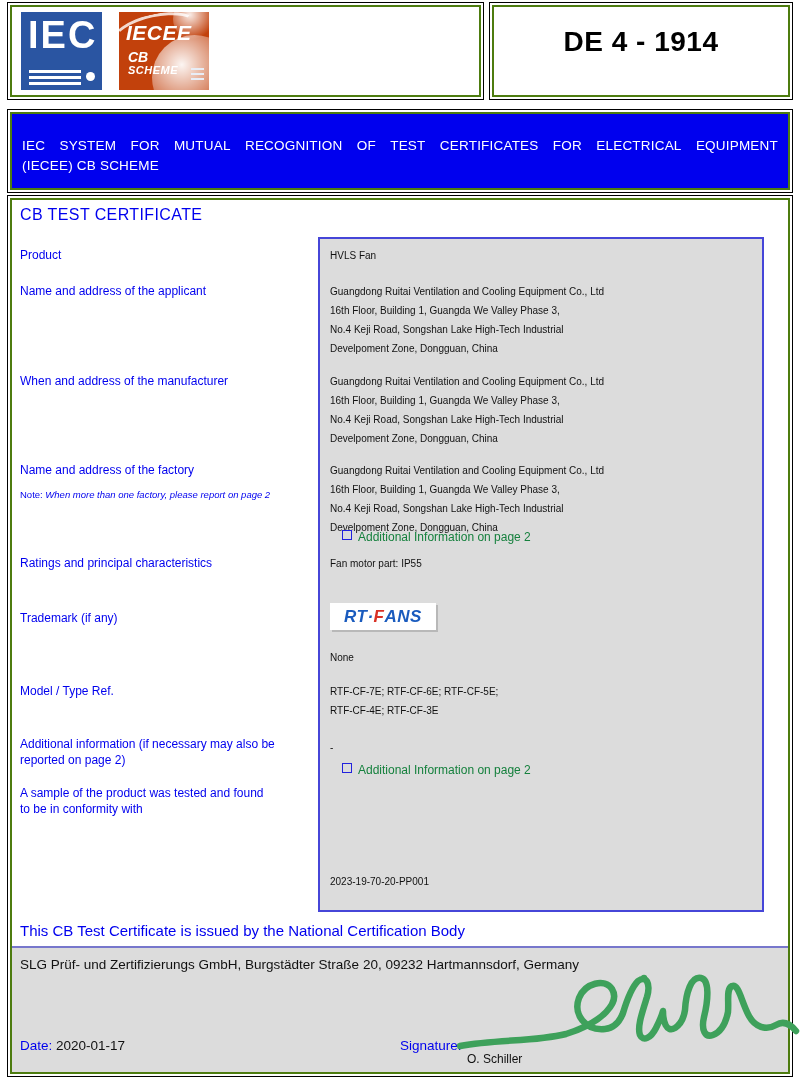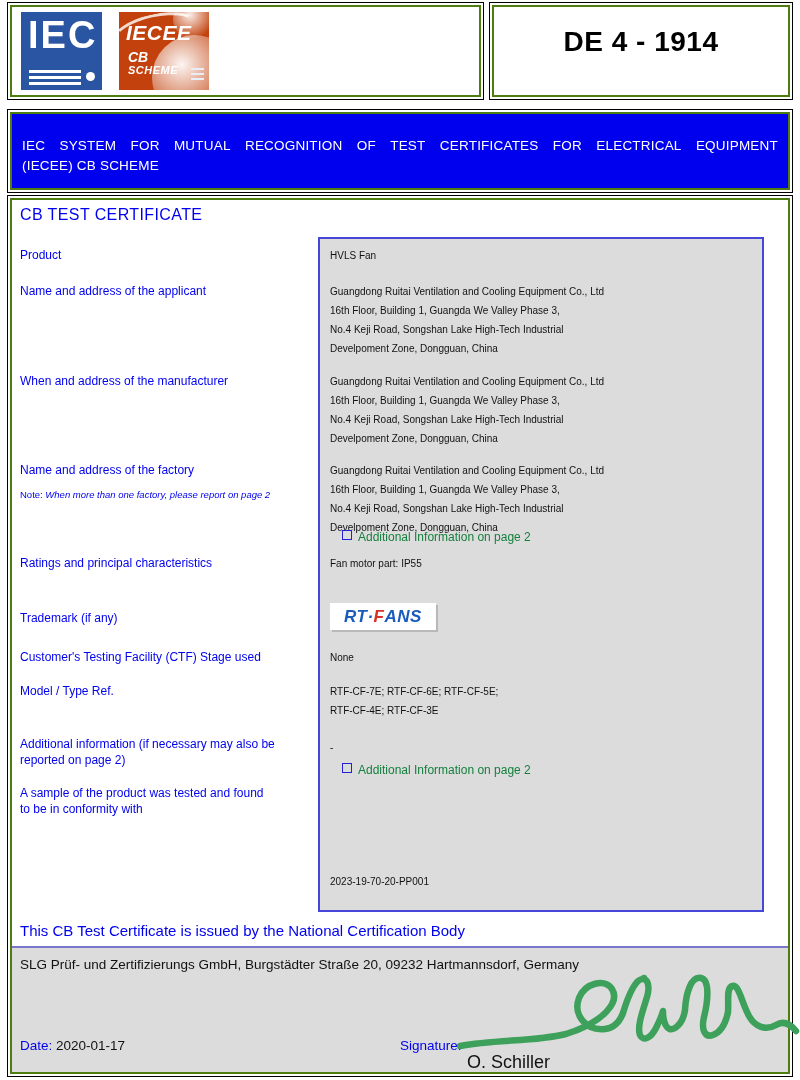--- a/index.html
+++ b/index.html
@@ -55,21 +55,21 @@
              font-style:italic; font-weight:800; font-size:17px; letter-spacing:.5px; }
   .tm-blue { color:#1a5bbe; } .tm-red { color:#d93025; }
   .issued { position:absolute; left:8px; top:722px; color:#0000ee; font-size:15px; }
 
   
   .footer { position:absolute; left:0; right:0; bottom:0; top:746px; background:#dcdcdc; border-top:2px solid #7777cc; }
   .f-ncb { position:absolute; left:8px; top:9px; font-size:13.5px; color:#111; }
   .f-date { position:absolute; left:8px; top:90px; font-size:13.5px; }
   .f-sig-label { position:absolute; left:388px; top:90px; font-size:13.5px; color:#0000ee; }
   .blue-lbl { color:#0000ee; }
-  .f-signatory { position:absolute; left:455px; top:104px; font-size:18px; color:#111; }
+  .f-signatory { position:absolute; left:455px; top:104px; font-size:12px; color:#111; }
   .sig-svg { position:absolute; left:440px; top:24px; }
 </style>
 </head>
 <body>
 
 <div class="page">
 
   <div class="dbox logo-box">
     <div class="iec-logo">
       <div class="iec-text">IEC</div>
@@ -161,21 +161,20 @@
         <div>Fan motor part: IP55</div>
       </div>
 
       <div class="lbl" style="top:410px">Trademark (if any)</div>
       <div class="tm-logo">
         <span class="tm-blue">RT·</span>
           <span class="tm-red">F</span>
           <span class="tm-blue">ANS</span>
       </div>
 
-      <div class="lbl" style="top:449px">Customer's Testing Facility (CTF) Stage used</div>
       <div class="val" style="top:448px">None</div>
 
       <div class="lbl" style="top:483px">Model / Type Ref.</div>
       <div class="val" style="top:482px">
         <div>RTF-CF-7E; RTF-CF-6E; RTF-CF-5E;</div>
         <div>RTF-CF-4E; RTF-CF-3E</div>
       </div>
 
       <div class="lbl" style="top:536px">
         <div>Additional information (if necessary may also be</div>

